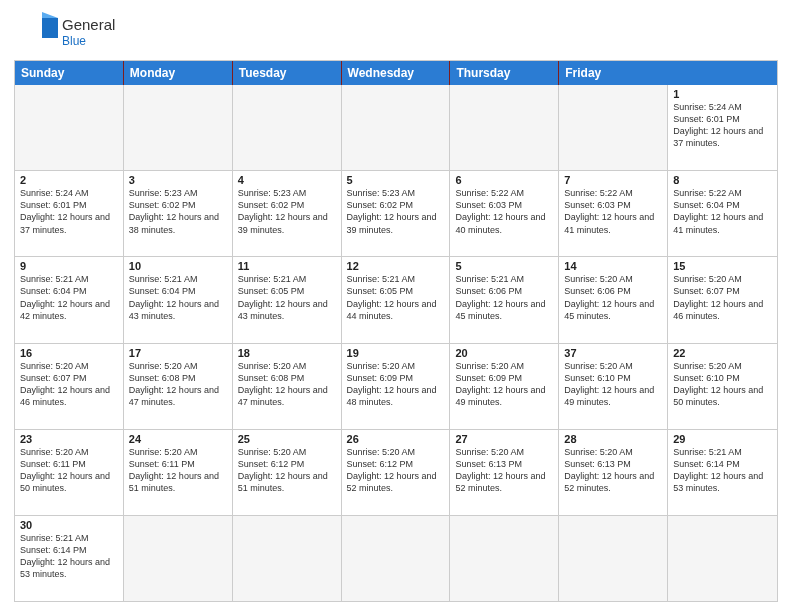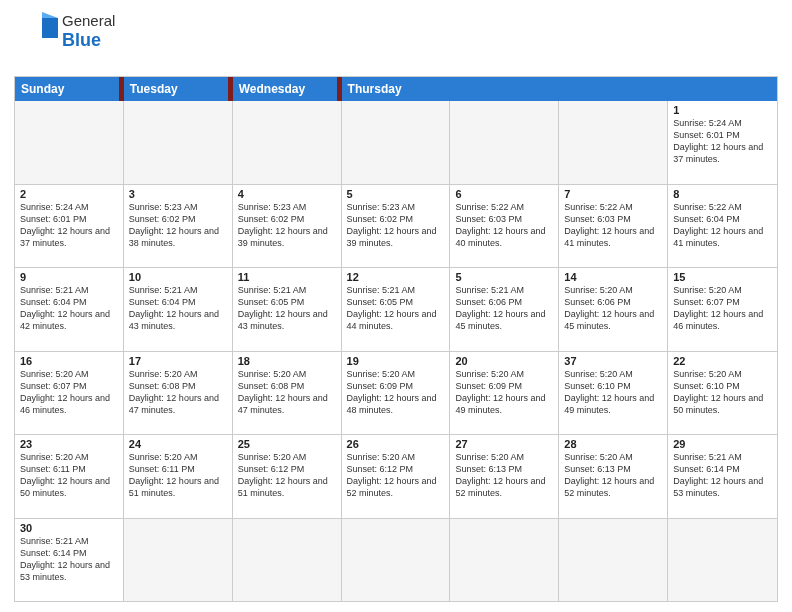--- a/index.html
+++ b/index.html
@@ -14,21 +14,21 @@
       width: 792px;
       height: 612px;
       display: flex;
       flex-direction: column;
       padding: 10px 14px 10px 14px;
     }
     .header {
       display: flex;
       align-items: flex-start;
       justify-content: space-between;
-      margin-bottom: 22px;
+      margin-bottom: 6px;
     }
     .logo {
       display: flex;
       align-items: center;
       gap: 4px;
     }
     .title-block {
       text-align: right;
     }
     .title-block h1 {
@@ -50,21 +50,21 @@
     .cal-header-row {
       display: grid;
       grid-template-columns: repeat(7, 1fr);
       background: #2b7cd3;
     }
     .cal-header-cell {
       color: #fff;
       font-size: 12px;
       font-weight: bold;
       padding: 5px 6px;
-      border-right: 5px solid #7f1d1d;
+      border-right: 1px solid #7f1d1d;
     }
     .cal-header-cell:last-child { border-right: none; }
     .cal-body {
       flex: 1;
       display: flex;
       flex-direction: column;
     }
     .cal-row {
       display: grid;
       grid-template-columns: repeat(7, 1fr);
@@ -101,35 +101,37 @@
 
 <div class="page">
   <div class="header">
     <div class="logo">
         <svg width="44" height="44" viewBox="0 0 44 44">
           <polygon points="28,8 44,8 44,28 28,28" fill="#1a6fc4"></polygon>
           <polygon points="28,2 44,8 28,8" fill="#5aabf0"></polygon>
         </svg>
         <div style="line-height: 1.2;">
           <div style="font-size: 15px; color: rgb(51, 51, 51); font-family: Arial;">General</div>
-          <div style="font-size: 18px; color: rgb(26, 111, 196); font-weight: bold; font-family: Arial;">Blue</div>
+          <div style="font-size: 12px; color: rgb(26, 111, 196); font-weight: normal; font-family: Arial;">Blue</div>
         </div>
       </div>
     <div class="title-block">
       <h1></h1>
       <h2></h2>
     </div>
   </div>
 
   <div class="calendar">
     <div class="cal-header-row">
     <div class="cal-header-cell">Sunday</div>
+        <div class="cal-header-cell">Monday</div>
         <div class="cal-header-cell">Tuesday</div>
         <div class="cal-header-cell">Wednesday</div>
         <div class="cal-header-cell">Thursday</div>
+        <div class="cal-header-cell">Friday</div>
       </div>
     <div class="cal-body">
     <div class="cal-row">
           <div class="cal-cell empty"></div>
           <div class="cal-cell empty"></div>
           <div class="cal-cell empty"></div>
           <div class="cal-cell empty"></div>
           <div class="cal-cell empty"></div>
           <div class="cal-cell empty"></div>
           <div class="cal-cell">

